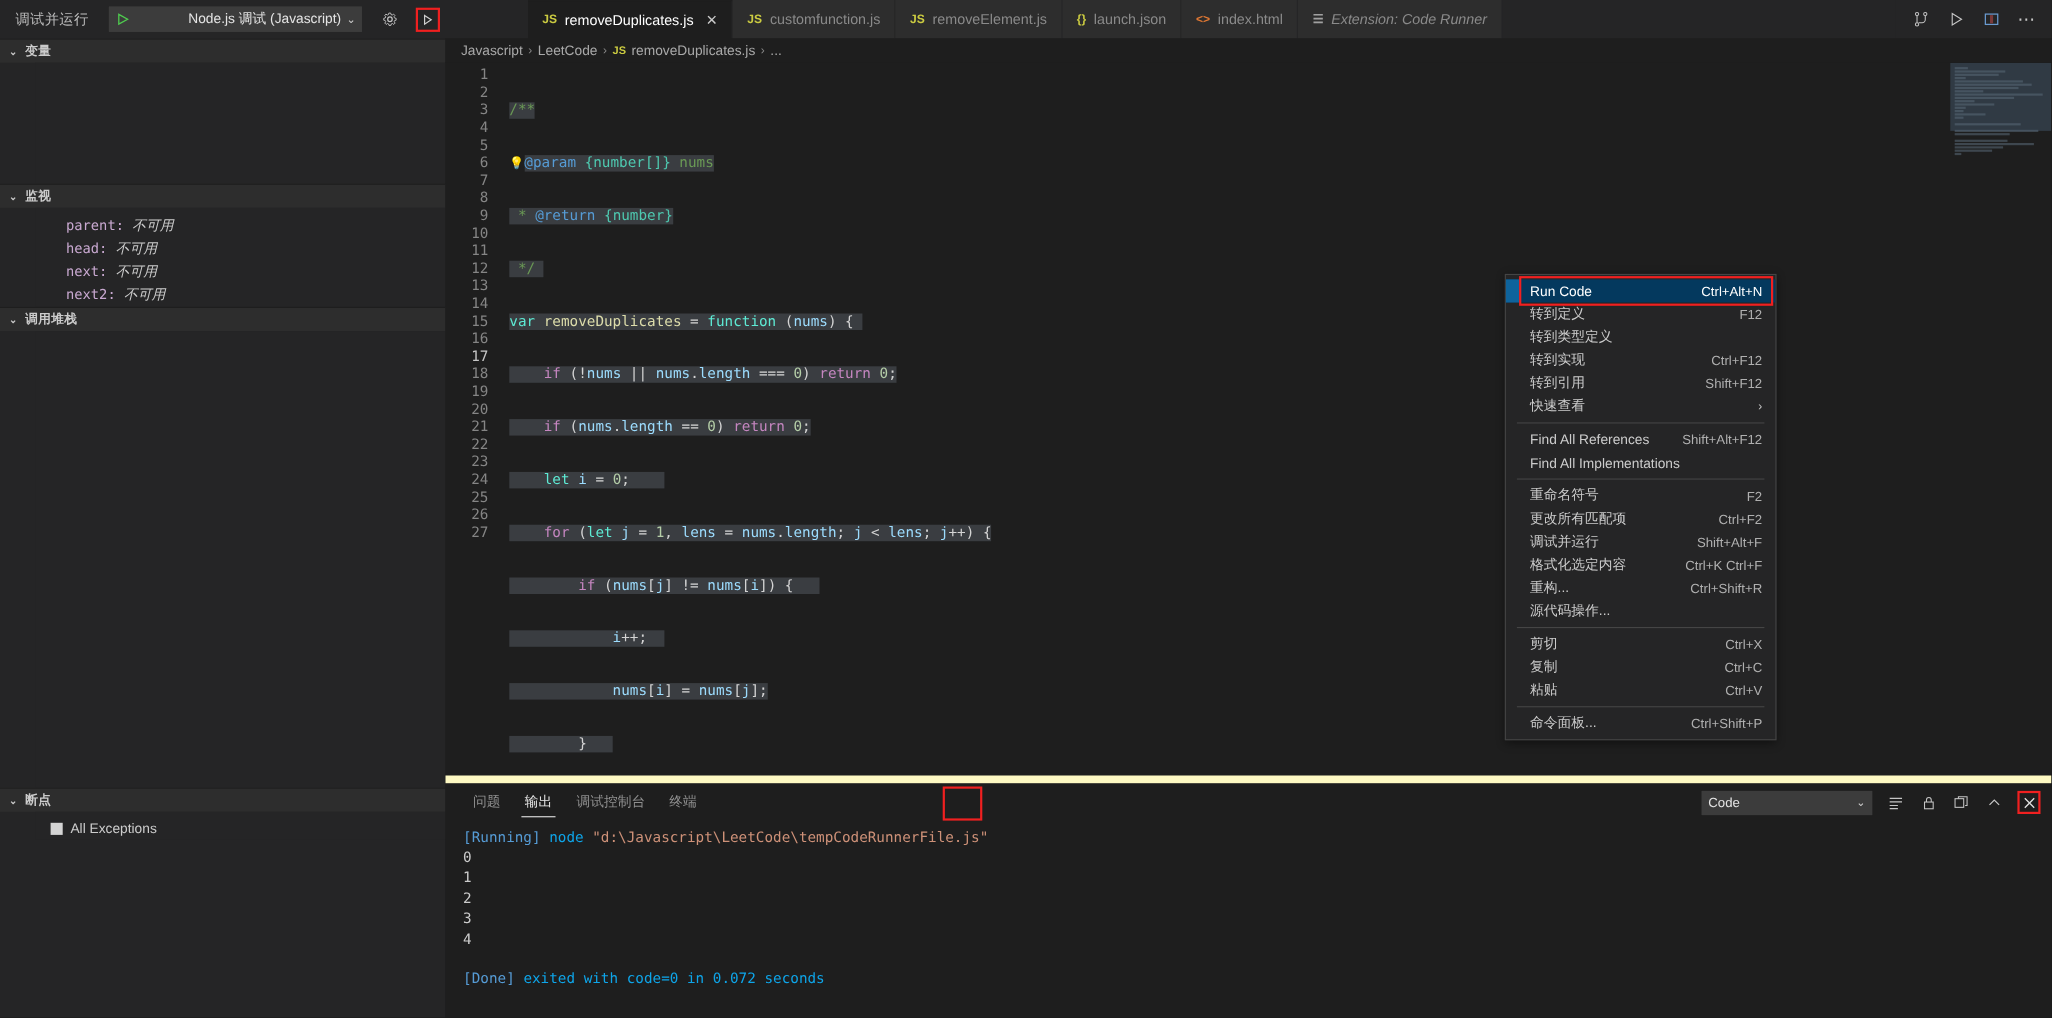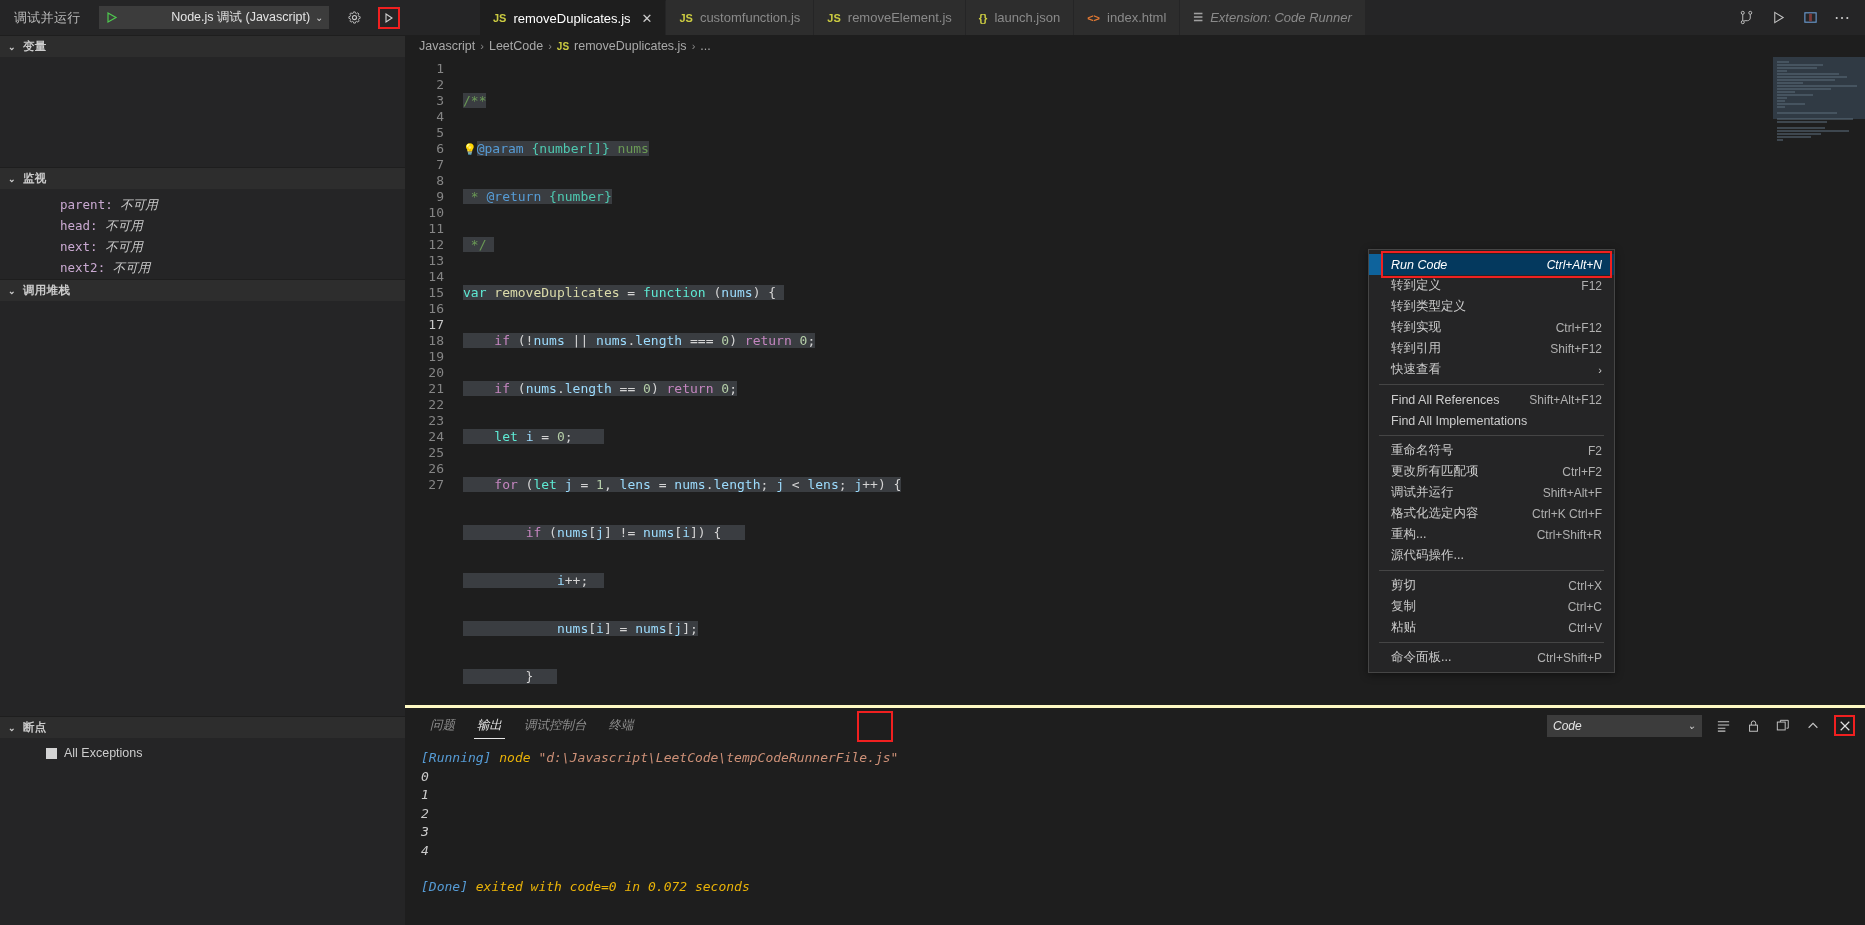--- a/index.html
+++ b/index.html
@@ -124,50 +124,50 @@
     position: absolute; left: 963px; top: 192px; width: 247px;
     background: #252526; border: 1px solid #454545;
     box-shadow: 0 2px 8px rgba(0,0,0,.45); padding: 4px 0; z-index: 50;
     font-size: 12.5px;
   }
   .mi { display: flex; align-items: center; height: 21px; padding: 0 12px 0 22px; color: #cccccc; position: relative; }
   .mi .mlabel { flex: 1; white-space: nowrap; }
   .mi .mkey { color: #b0b0b0; font-size: 12px; margin-left: 14px; }
   .mi.selected { background: #04395e; color: #ffffff; }
   .mi.selected .mkey { color: #ffffff; }
-  .mi-hl-wrap { position: relative; font-style: italic; }
+  .mi-hl-wrap { position: relative; }
   .mi-redbox {
     position: absolute; left: 12px; right: 2px; top: -3px; height: 27px;
     border: 2px solid #f02020; pointer-events: none;
   }
   .mi-barl { position: absolute; left: 0; top: 0; width: 12px; height: 21px; background: #0e639c; }
   .msep { height: 1px; background: #454545; margin: 4px 10px; }
   .submenu-arrow { font-size: 11px; color: #cccccc; }
 
   
-  .panel { height: 220px; flex: 0 0 220px; background: #1e1e1e; display: flex; flex-direction: column; position: relative; border-top: 3px solid #fef9c3; font-style: italic; }
+  .panel { height: 220px; flex: 0 0 220px; background: #1e1e1e; display: flex; flex-direction: column; position: relative; border-top: 7px solid #fef9c3; }
   .panel-head { height: 35px; flex: 0 0 35px; display: flex; align-items: center; padding-left: 14px; gap: 0; position: relative; }
   .ptab { font-size: 12.5px; color: #8f8f8f; padding: 0 11px; height: 28px; display: flex; align-items: center; position: relative; }
   .ptab.active { color: #e7e7e7; }
   .ptab.active::after { content: ""; position: absolute; left: 8px; right: 8px; bottom: 1px; height: 1px; background: #e7e7e7; }
   .ptab-redbox { position: absolute; border: 2px solid #f02020; top: 3px; height: 31px; }
   .panel-actions { position: absolute; right: 10px; top: 0; height: 35px; display: flex; align-items: center; gap: 12px; }
   .pselect {
     width: 155px; height: 22px; background: #3c3c3c; border: 1px solid #3c3c3c;
     display: flex; align-items: center; padding: 0 5px; font-size: 12px; color: #e4e4e4;
   }
   .pico { width: 18px; height: 18px; display: flex; align-items: center; justify-content: center; color: #c5c5c5; }
   .pico.boxed { border: 2px solid #f02020; width: 21px; height: 21px; }
   .panel-body {
     flex: 1; padding: 6px 0 0 16px; font-family: "DejaVu Sans Mono", monospace;
     font-size: 13px; line-height: 18.5px; color: #cccccc; overflow: hidden;
   }
   .t-blue { color: #569cd6; }
   .t-str { color: #ce9178; }
-  .t-plain { color: #eab308; }
+  .t-plain { color: #0ea5e9; }
   .spacer-line { height: 18px; }
 </style>
 </head>
 <body>
 
 <div class="app">
 
   <div class="toprow">
 
     <div class="debug-head">

